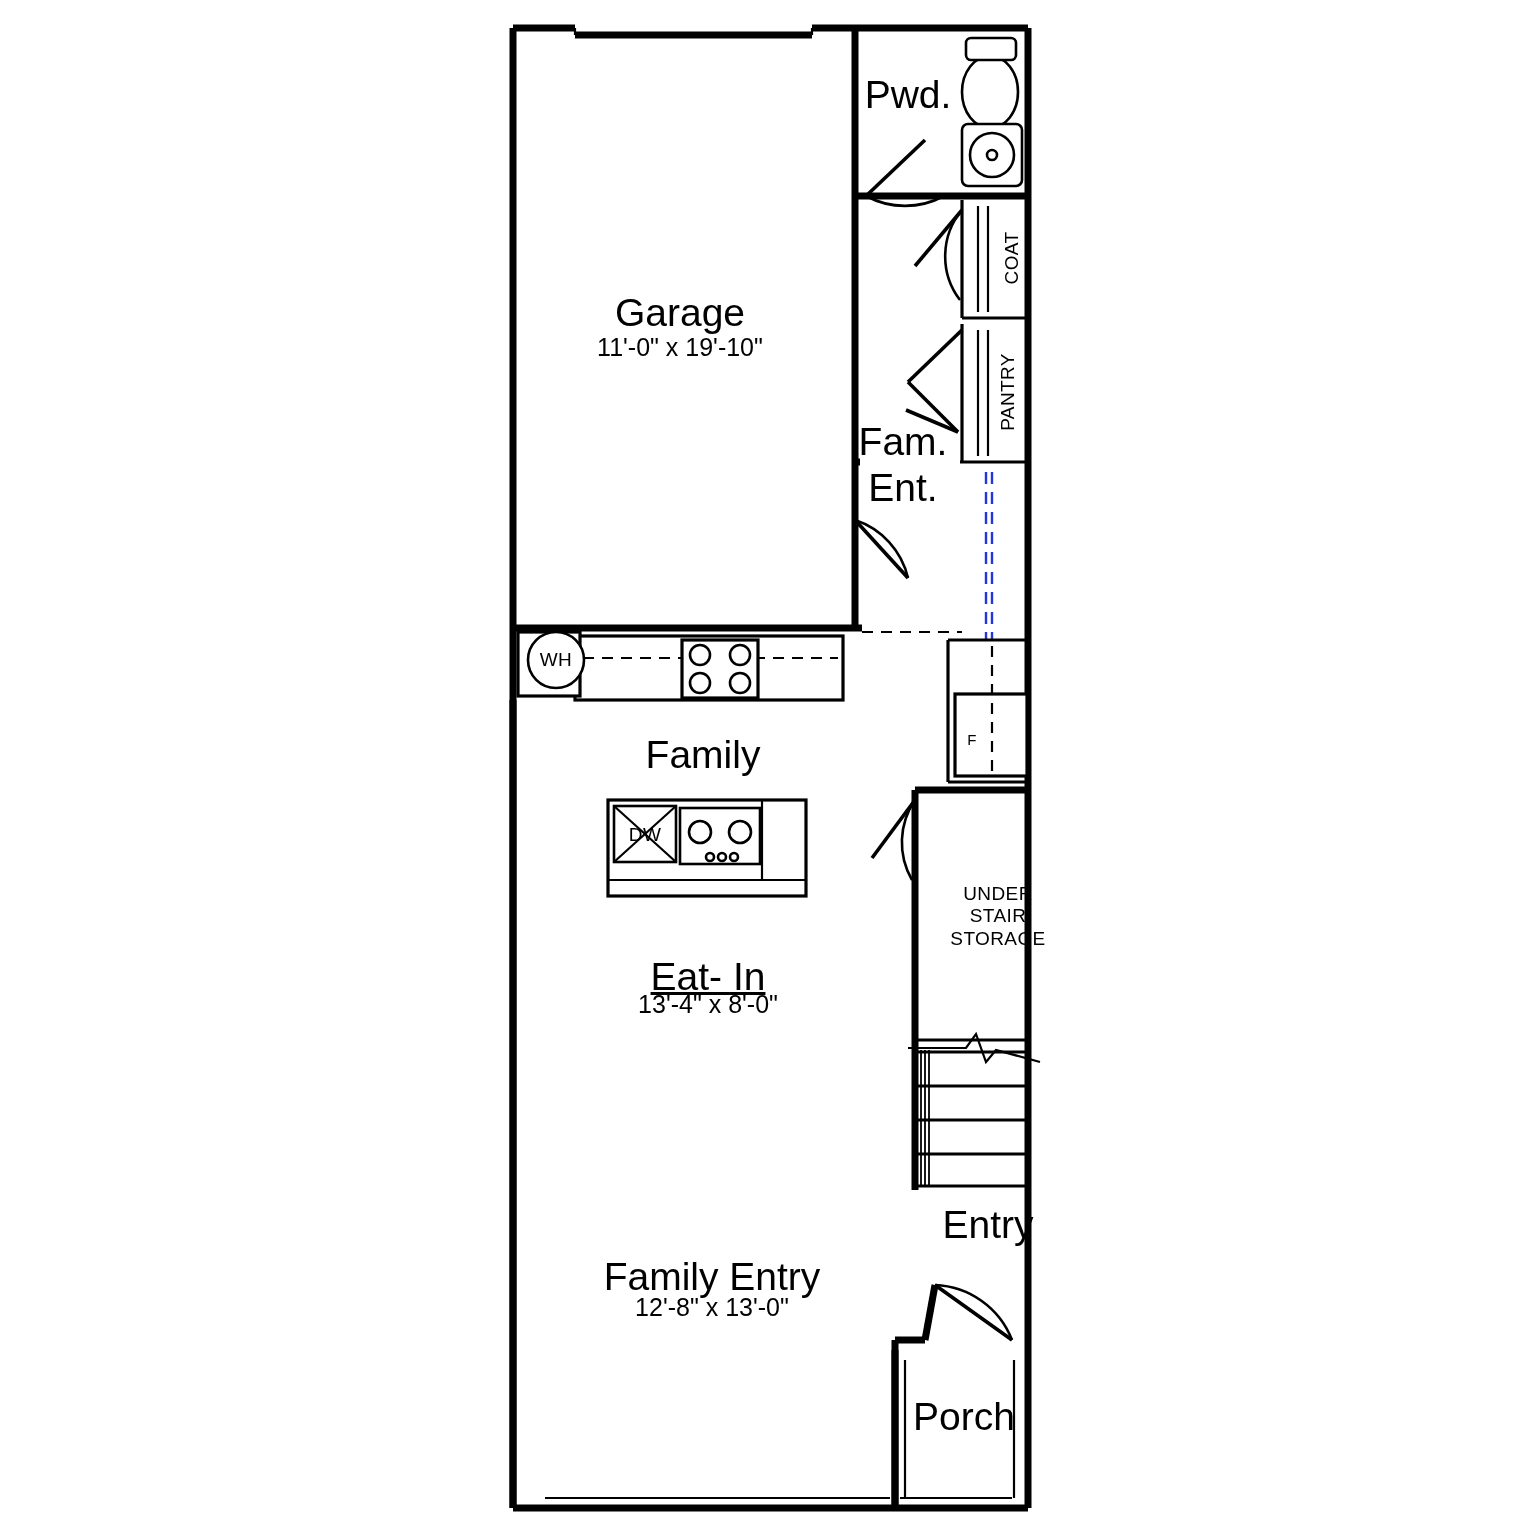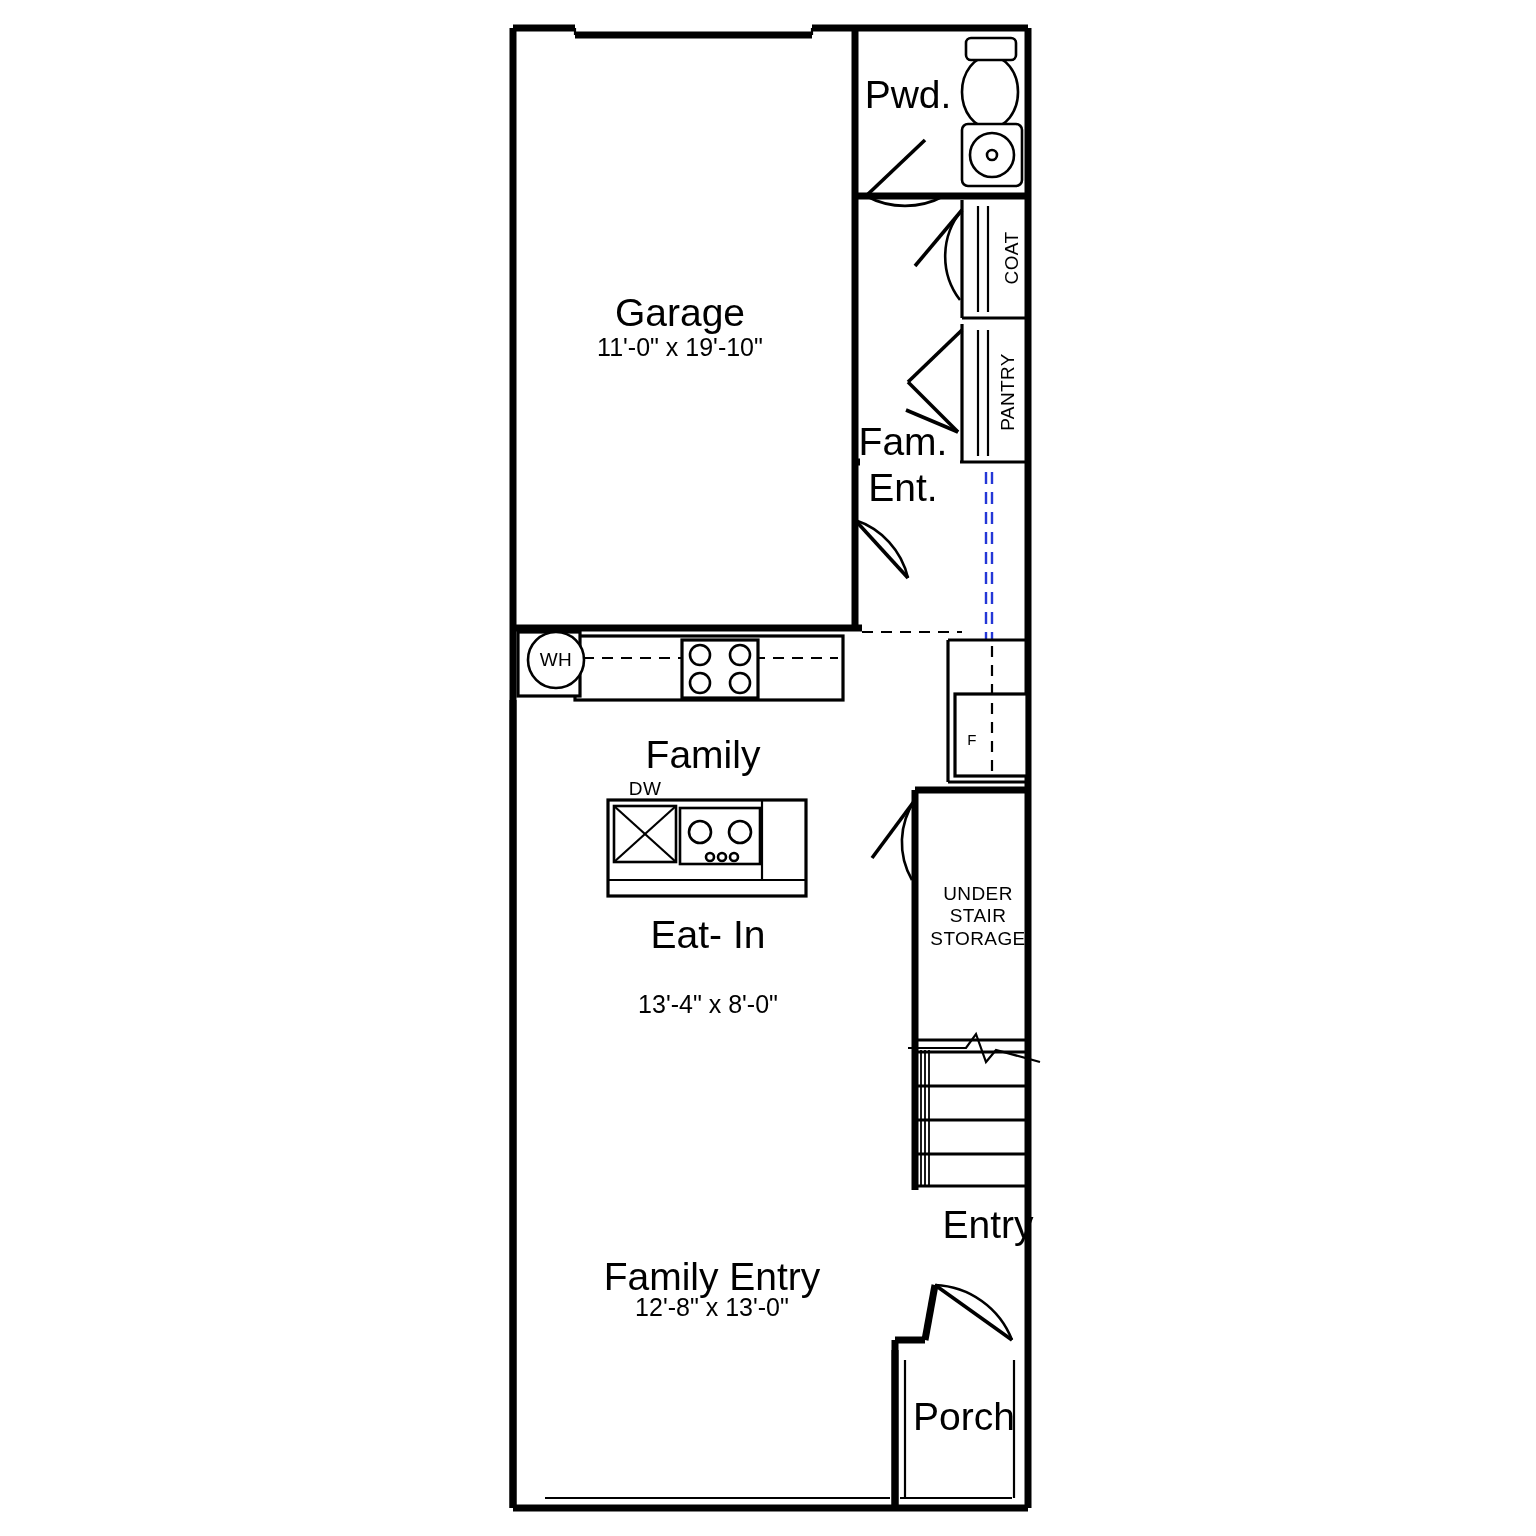--- a/index.html
+++ b/index.html
@@ -224,31 +224,31 @@
   <div class="lbl lbl-room" style="left:908px; top:95px;">Pwd.</div>
 
   <div class="lbl lbl-small lbl-rot" style="left:1012px; top:258px;">COAT</div>
 
   <div class="lbl lbl-small lbl-rot" style="left:1008px; top:392px;">PANTRY</div>
 
   <div class="lbl lbl-room" style="left:903px; top:465px;">Fam.<br>Ent.</div>
 
   <div class="lbl lbl-room" style="left:703px; top:755px;">Family</div>
 
-  <div class="lbl lbl-room" style="left:708px; top:935px;">Eat- In</div>
+  <div class="lbl lbl-room" style="left:708px; top:977px;text-decoration:underline;">Eat- In</div>
   <div class="lbl lbl-dim" style="left:708px; top:1005px;">13'-4" x 8'-0"</div>
 
   <div class="lbl lbl-room" style="left:712px; top:1277px;">Family Entry</div>
   <div class="lbl lbl-dim" style="left:712px; top:1308px;">12'-8" x 13'-0"</div>
 
   <div class="lbl lbl-room" style="left:960px; top:1225px;margin-left:28px;">Entry</div>
 
   <div class="lbl lbl-room" style="left:964px; top:1417px;text-align:right;">Porch</div>
 
-  <div class="lbl lbl-small" style="left:978px; top:917px;">UNDER<br>STAIR<br>STORAGE</div>
+  <div class="lbl lbl-small" style="left:998px; top:917px;">UNDER<br>STAIR<br>STORAGE</div>
 
   <div class="lbl lbl-small" style="left:556px; top:660px;">WH</div>
 
-  <div class="lbl lbl-small" style="left:645px; top:789px;">DW</div>
+  <div class="lbl lbl-small" style="left:645px; top:835px;">DW</div>
 
   <div class="lbl lbl-tiny" style="left:972px; top:740px;">F</div>
 
 </div>
 
 </body></html>

